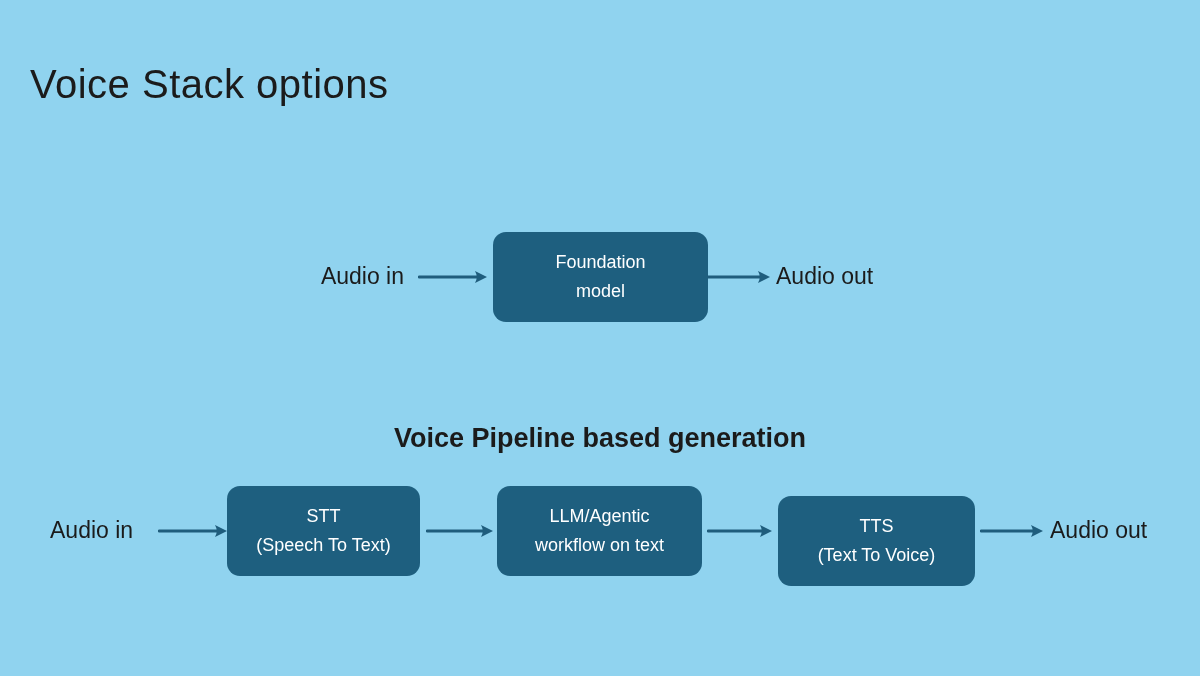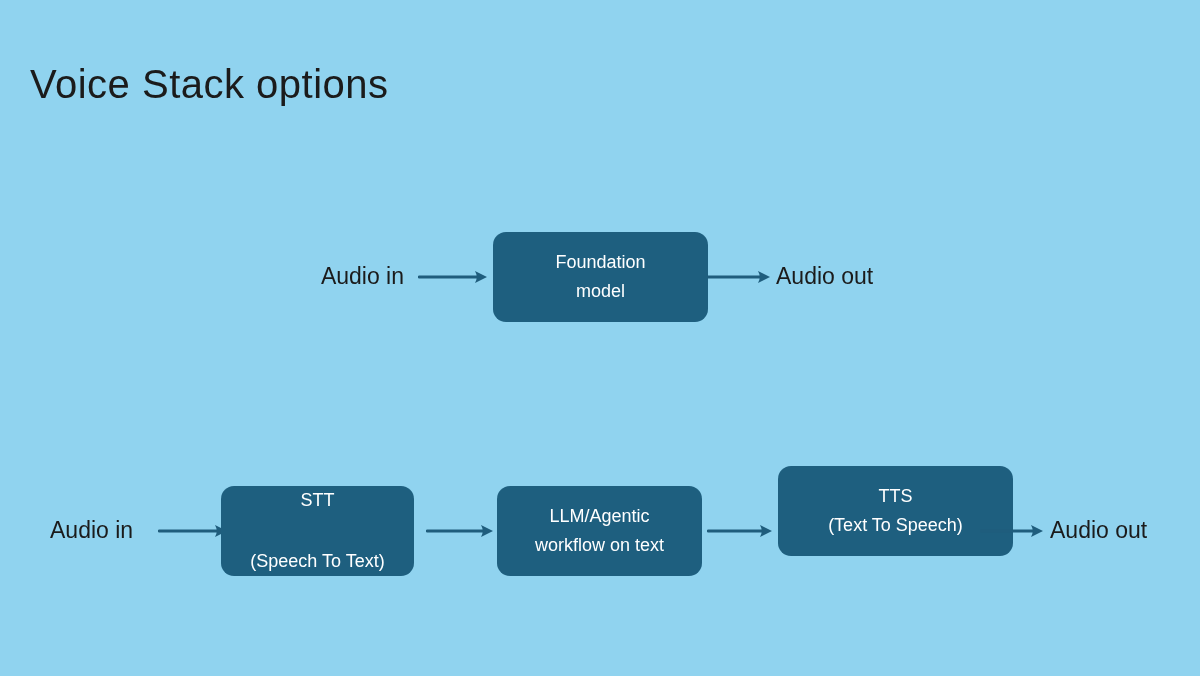--- a/index.html
+++ b/index.html
@@ -71,25 +71,25 @@
   }
   
   .s1-audio-in{top:238px;right:796px;}
   .s1-arrow-in{left:418px;top:245px;}
   .s1-node{left:493px;top:208px;width:215px;}
   .s1-arrow-out{left:707px;top:245px;}
   .s1-audio-out{left:776px;top:238px;}
   
   .s2-audio-in{left:50px;top:492px;}
   .s2-arrow-1{left:158px;top:499px;}
-  .s2-node-stt{left:221px;top:462px;width:193px;justify-content:space-between;}
+  .s2-node-stt{left:227px;top:462px;width:193px;}
   .s2-arrow-2{left:426px;top:499px;}
   .s2-node-llm{left:497px;top:462px;width:205px;}
   .s2-arrow-3{left:707px;top:499px;}
-  .s2-node-tts{left:778px;top:442px;width:235px;}
+  .s2-node-tts{left:778px;top:472px;width:197px;}
   .s2-arrow-4{left:980px;top:499px;}
   .s2-audio-out{left:1050px;top:492px;}
 </style>
 </head>
 <body>
 
 <div class="canvas">
 
   <div class="page-title">Voice Stack options</div>
 
@@ -106,20 +106,21 @@
     <div>model</div>
   </div>
 
   <svg class="arrow s1-arrow-out" width="64" height="16" viewBox="0 0 64 16">
     <line x1="1" y1="8" x2="53" y2="8" stroke="currentColor" stroke-width="2.8" stroke-linecap="round"></line>
     <path d="M51 2 L63 8 L51 14 Q54.5 8 51 2 Z" fill="currentColor"></path>
   </svg>
 
   <div class="flow-label s1-audio-out">Audio out</div>
 
+  <div class="section-heading heading-pipeline">Voice Pipeline based generation</div>
 
   <div class="flow-label s2-audio-in">Audio in</div>
 
   <svg class="arrow s2-arrow-1" width="70" height="16" viewBox="0 0 70 16">
     <line x1="1" y1="8" x2="59" y2="8" stroke="currentColor" stroke-width="2.8" stroke-linecap="round"></line>
     <path d="M57 2 L69 8 L57 14 Q60.5 8 57 2 Z" fill="currentColor"></path>
   </svg>
 
   <div class="node s2-node-stt">
     <div>STT</div>
@@ -136,21 +137,21 @@
     <div>workflow on text</div>
   </div>
 
   <svg class="arrow s2-arrow-3" width="66" height="16" viewBox="0 0 66 16">
     <line x1="1" y1="8" x2="55" y2="8" stroke="currentColor" stroke-width="2.8" stroke-linecap="round"></line>
     <path d="M53 2 L65 8 L53 14 Q56.5 8 53 2 Z" fill="currentColor"></path>
   </svg>
 
   <div class="node s2-node-tts">
     <div>TTS</div>
-    <div>(Text To Speech)</div>
+    <div>(Text To Voice)</div>
   </div>
 
   <svg class="arrow s2-arrow-4" width="64" height="16" viewBox="0 0 64 16">
     <line x1="1" y1="8" x2="53" y2="8" stroke="currentColor" stroke-width="2.8" stroke-linecap="round"></line>
     <path d="M51 2 L63 8 L51 14 Q54.5 8 51 2 Z" fill="currentColor"></path>
   </svg>
 
   <div class="flow-label s2-audio-out">Audio out</div>
 
 </div>

